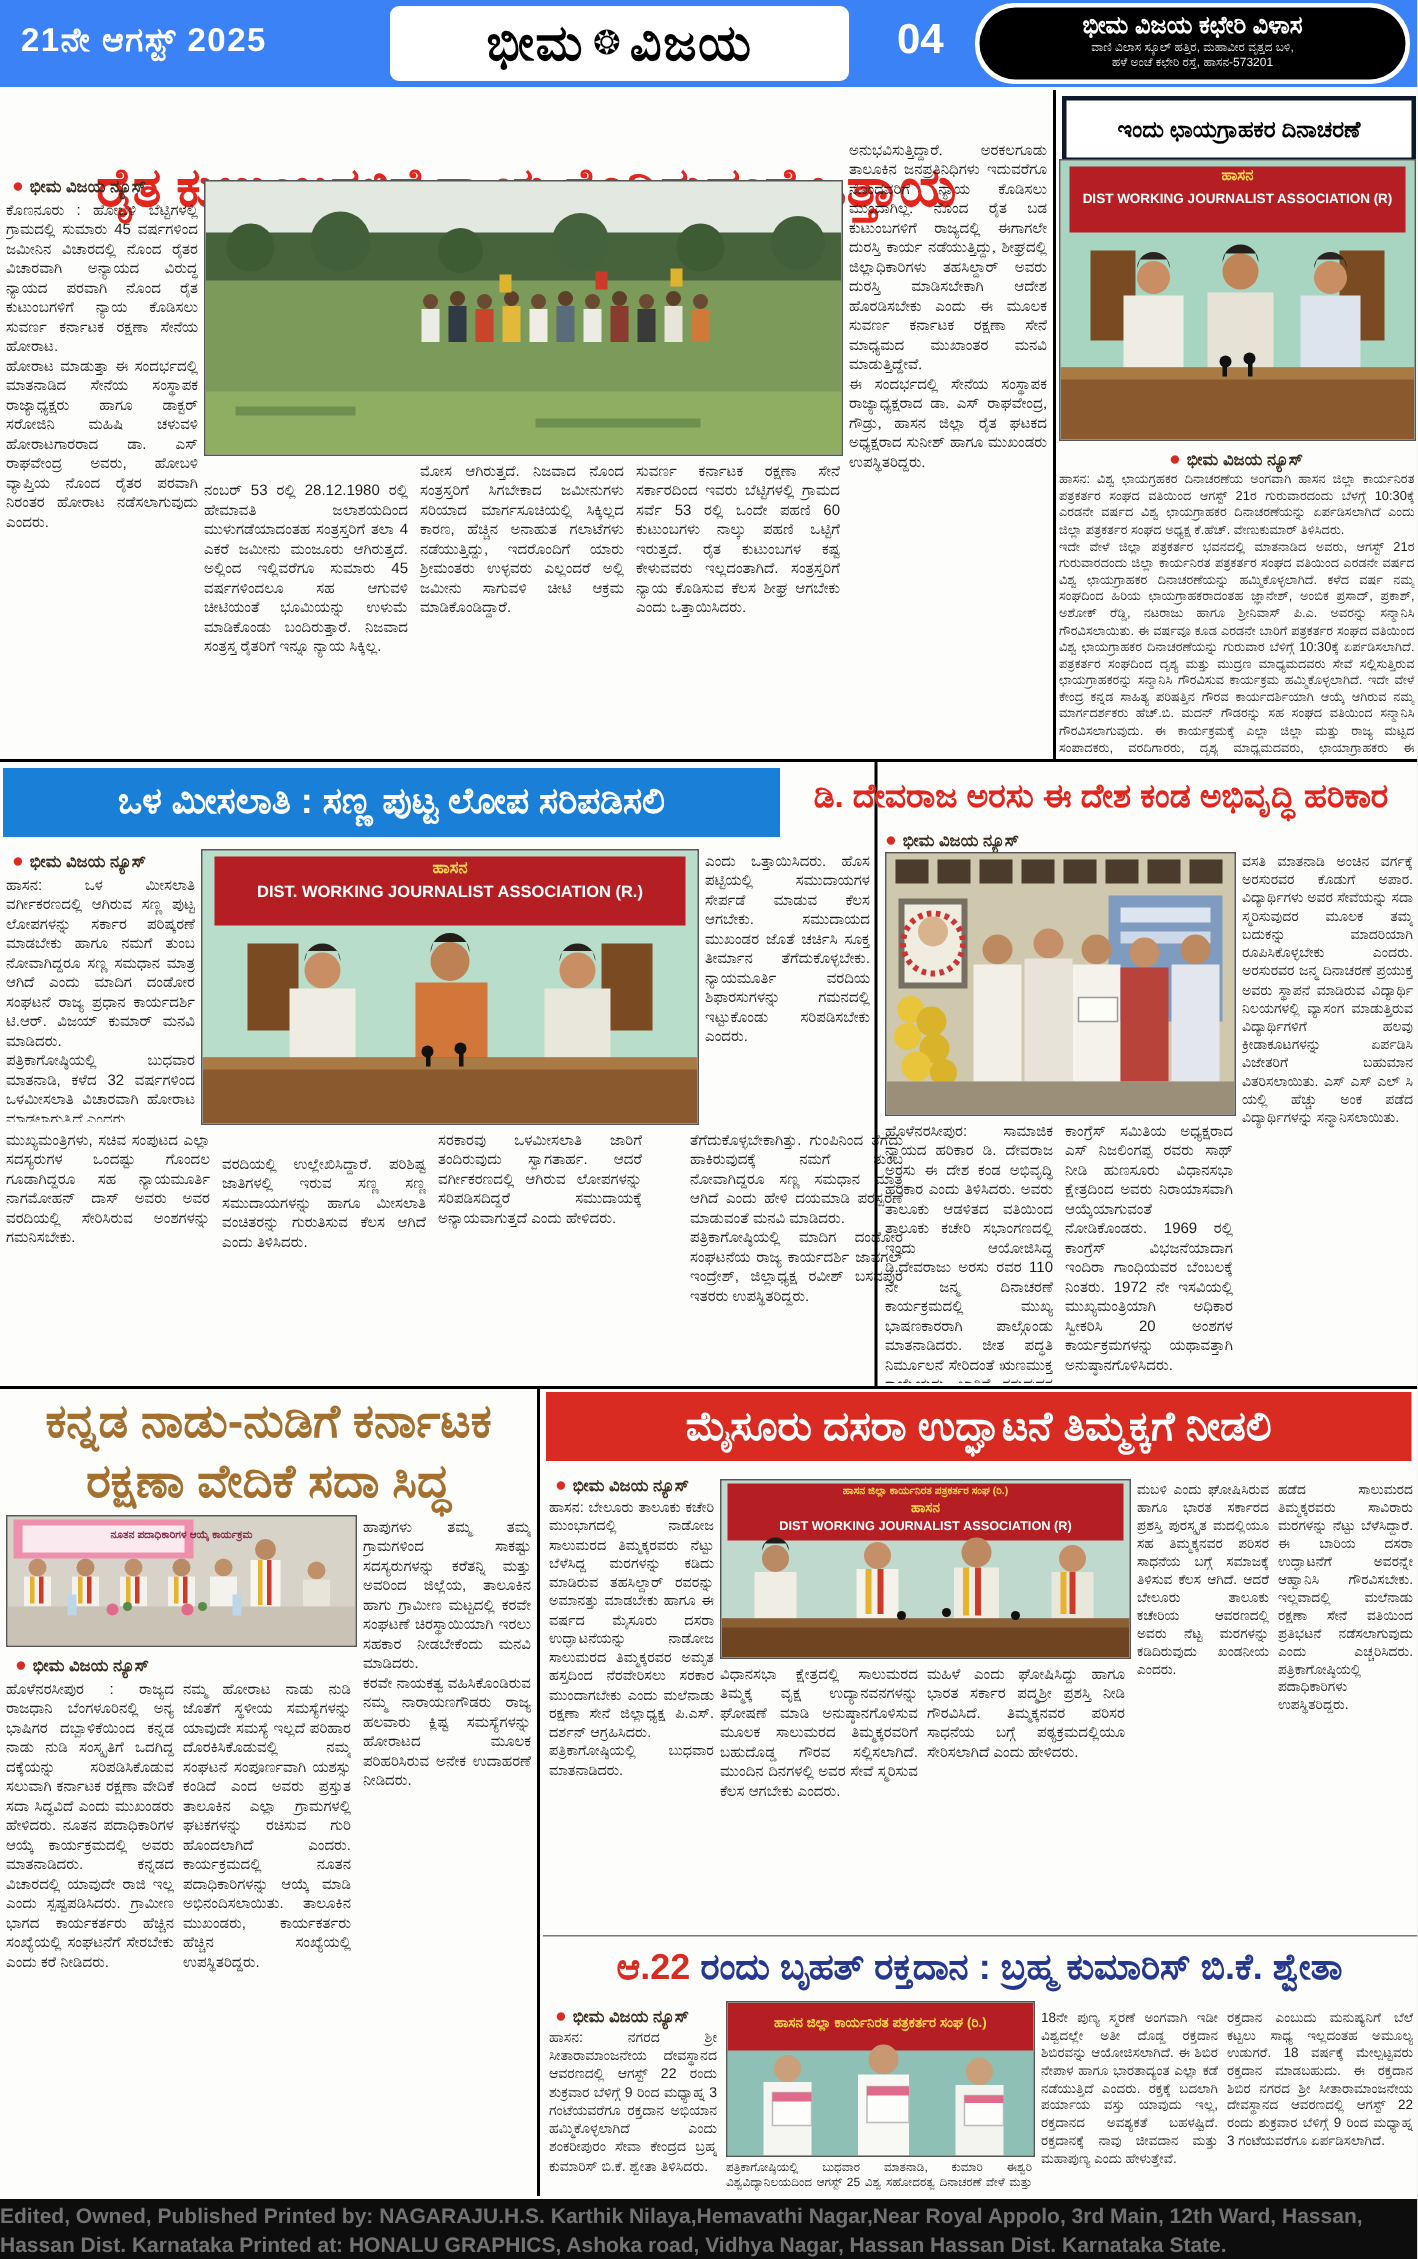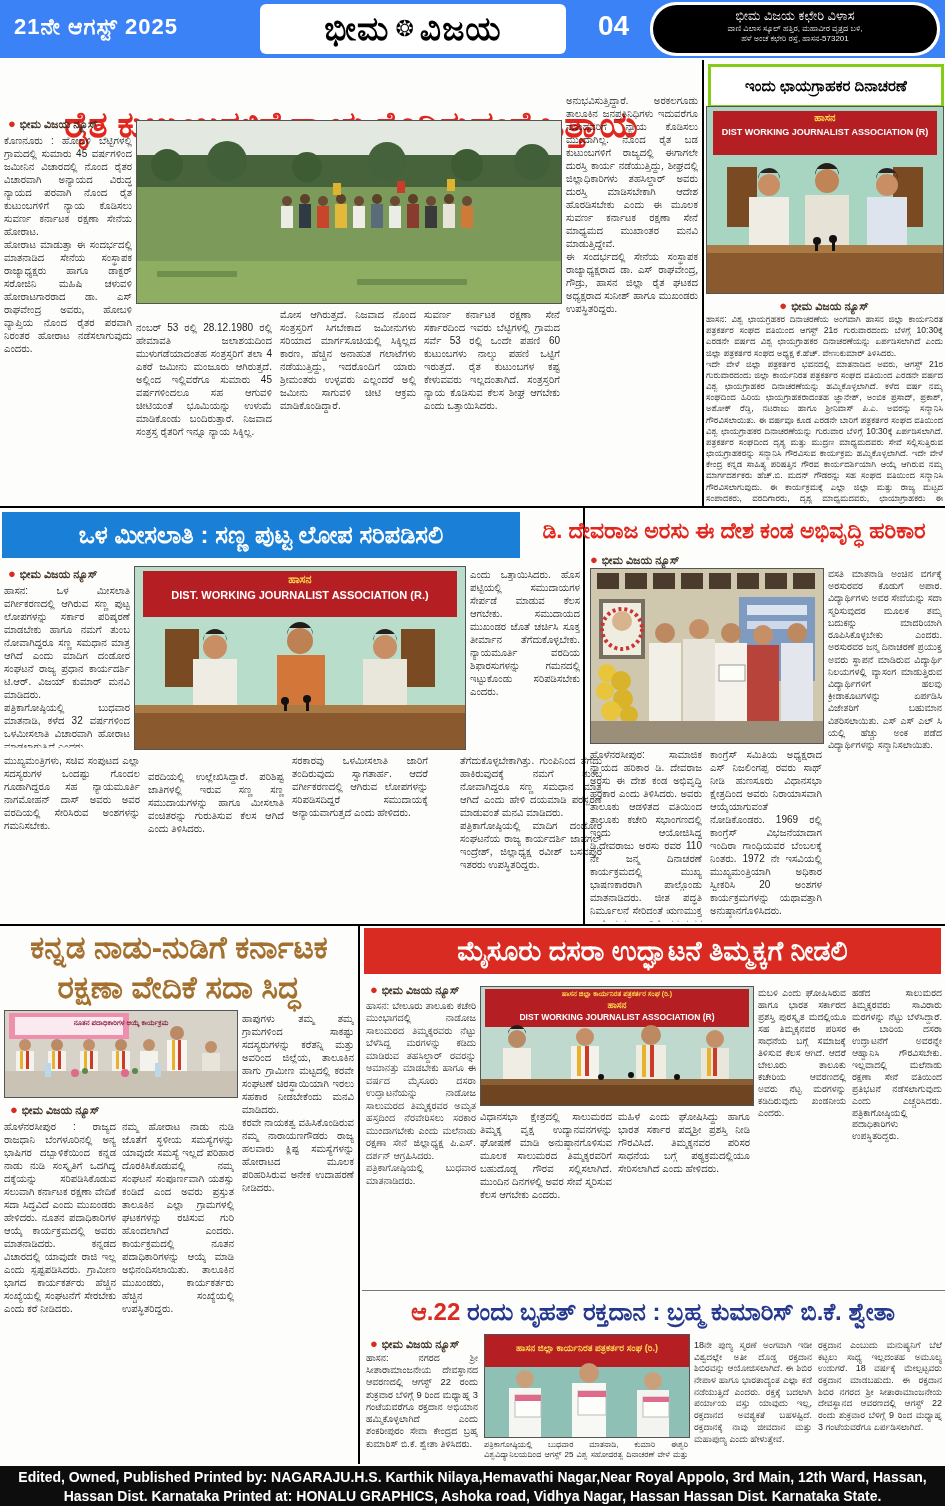--- a/index.html
+++ b/index.html
@@ -9,40 +9,40 @@
   .masthead-bar{position:absolute;left:0;top:0;width:945px;height:58px;background:#3b82f6;}
   .mast-date{position:absolute;left:14px;top:14px;color:#fff;font-size:22px;font-weight:bold;letter-spacing:1px;}
   .mast-center{position:absolute;left:260px;top:4px;width:306px;height:50px;background:#fff;border-radius:6px;
                display:flex;align-items:center;justify-content:center;gap:6px;}
   .mast-title{font-size:33px;font-weight:bold;color:#000;letter-spacing:1px;}
   .mast-orn{font-size:22px;color:#000;}
   .mast-page{position:absolute;left:598px;top:10px;color:#fff;font-size:28px;font-weight:bold;}
   .office-wrap{position:absolute;left:650px;top:2px;width:290px;height:54px;background:#fff;border-radius:26px;}
   .office-box{position:absolute;left:3px;top:3px;width:284px;height:48px;background:#000;border-radius:24px;
               color:#fff;text-align:center;padding-top:3px;box-sizing:border-box;}
-  .office-box .t{font-size:13px;font-weight:normal;}
+  .office-box .t{font-size:16px;font-weight:bold;}
   .office-box .a{font-size:8px;line-height:10px;color:#eee;}
   .col{position:absolute;font-size:10px;line-height:1.30;text-align:justify;overflow:hidden;white-space:pre-line;color:#1c1c1c;}
   .byline{position:absolute;font-size:11px;font-weight:bold;color:#3a2d20;}
   .byline .dot{color:#d92b21;font-size:13px;margin-right:4px;}
   .photo{position:absolute;border:1px solid #555;overflow:hidden;background:#cfd6cc;}
   .photo svg{display:block;width:100%;height:100%;}
   .banner-text{position:absolute;left:0;width:100%;text-align:center;color:#fff;font-weight:bold;}
   .vrule{position:absolute;width:2px;background:#000;}
   .hrule{position:absolute;height:2px;background:#000;}
   .hl-red{position:absolute;color:#e2251d;font-weight:bold;text-align:center;}
   .hl-bluebox{position:absolute;background:#1a7fd6;color:#fff;font-weight:bold;text-align:center;}
   .hl-redbox{position:absolute;background:#d92b21;color:#fff;font-weight:bold;text-align:center;}
   .hl-brown{position:absolute;color:#a4702f;font-weight:bold;text-align:center;}
   .hl-navy{position:absolute;color:#24388f;font-weight:bold;text-align:center;white-space:nowrap;}
   .hl-navy .pre{color:#d92b21;}
-  .boxed-head{position:absolute;border:3px solid #84cc16;background:#fff;color:#000;font-weight:bold;
+  .boxed-head{position:absolute;border:3px solid #0f172a;background:#fff;color:#000;font-weight:bold;
               text-align:center;display:flex;align-items:center;justify-content:center;}
-  .footer{position:absolute;left:0;top:1466px;width:945px;height:40px;background:#0d0d0d;color:#ffffff;
-          text-align:center;font-weight:bold;font-size:14px;line-height:19px;padding-top:2px;box-sizing:border-box;}
+  .footer{position:absolute;left:0;top:1466px;width:945px;height:40px;background:#0d0d0d;color:#737373;
+          font-weight:bold;font-size:14px;line-height:19px;padding-top:2px;box-sizing:border-box;}
 </style>
 </head>
 <body>
 
 <div class="page">
 
   <div class="masthead-bar">
     <div class="mast-date">21ನೇ ಆಗಸ್ಟ್ 2025</div>
     <div class="mast-center">
       <span class="mast-title">ಭೀಮ</span>

